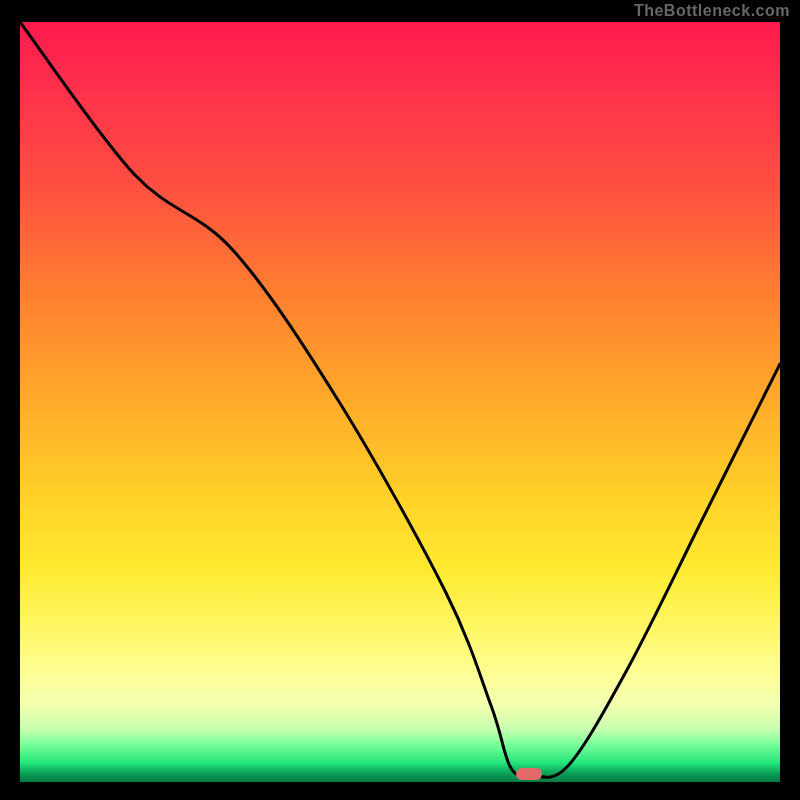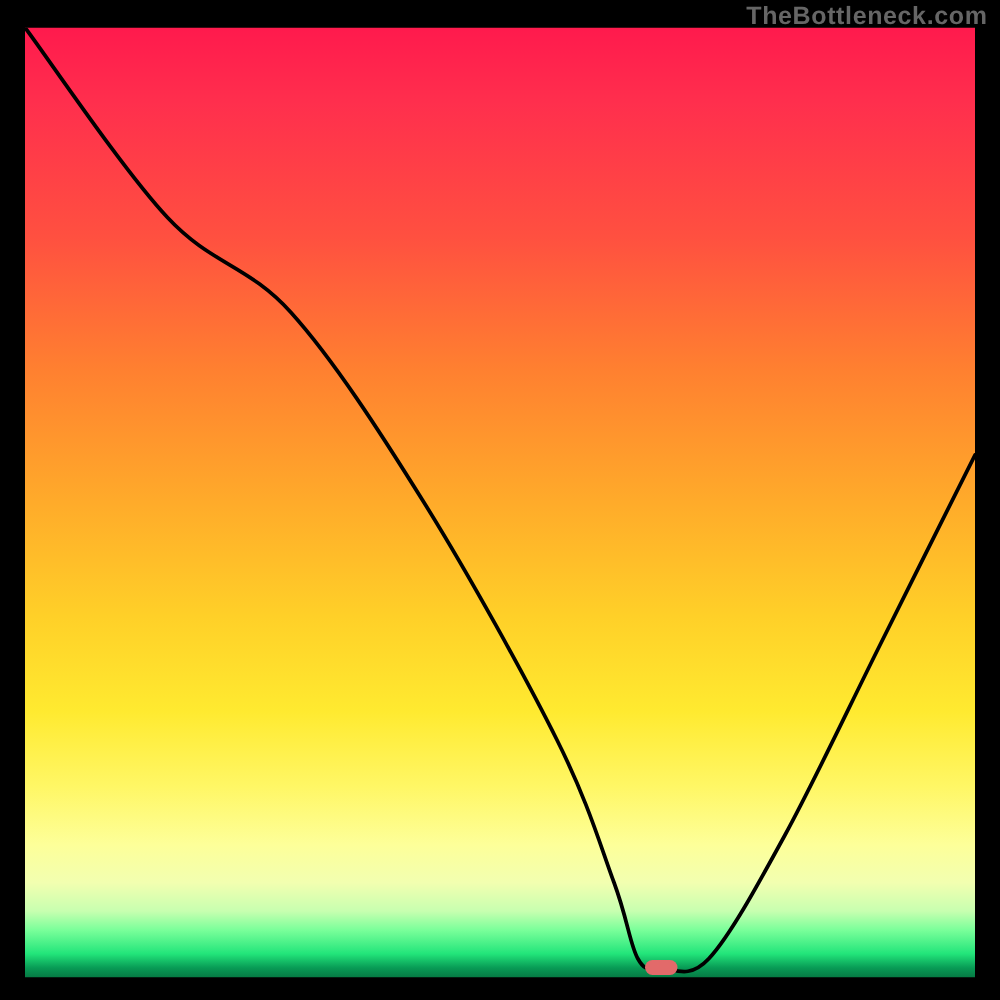--- a/index.html
+++ b/index.html
@@ -15,21 +15,21 @@
     position: relative;
     width: 800px;
     height: 800px;
     background: #000;
   }
   .watermark {
     position: absolute;
     top: 2px;
     right: 10px;
     color: #666;
-    font-size: 20px;
+    font-size: 16px;
     font-weight: 600;
     letter-spacing: 0.5px;
     z-index: 10;
   }
   .plot-area {
     position: absolute;
     left: 20px;
     top: 22px;
     width: 760px;
     height: 760px;

